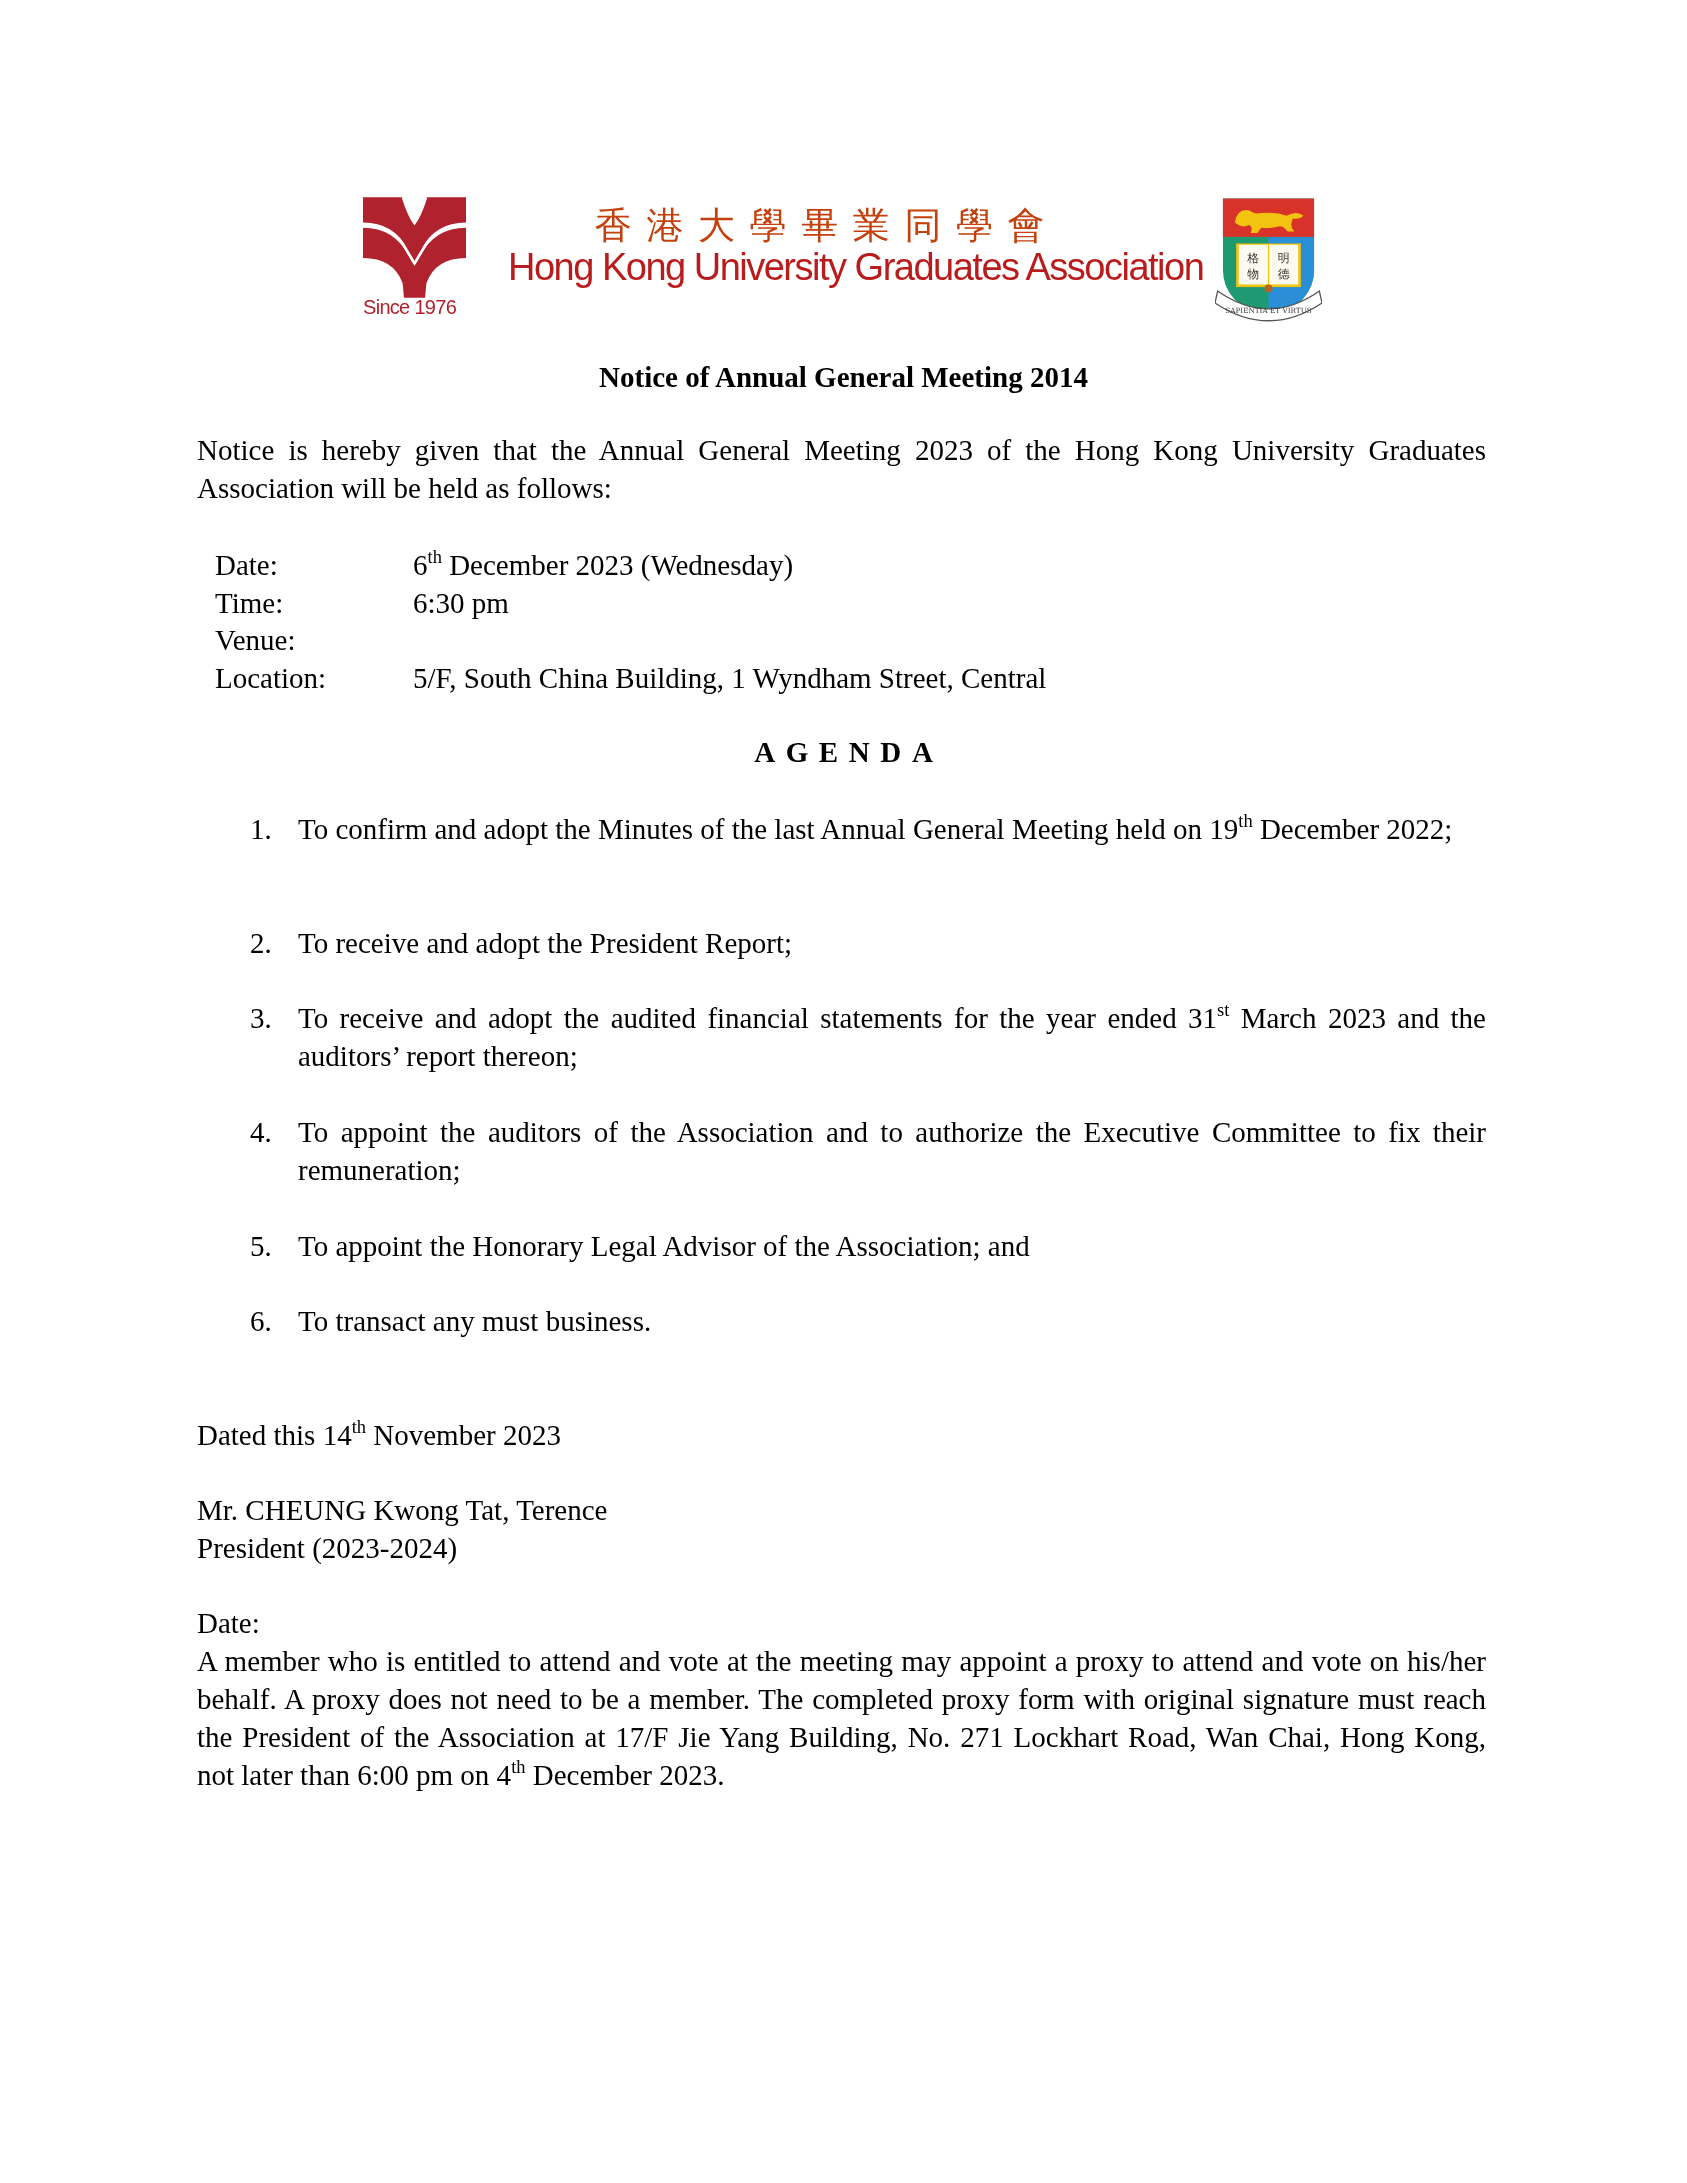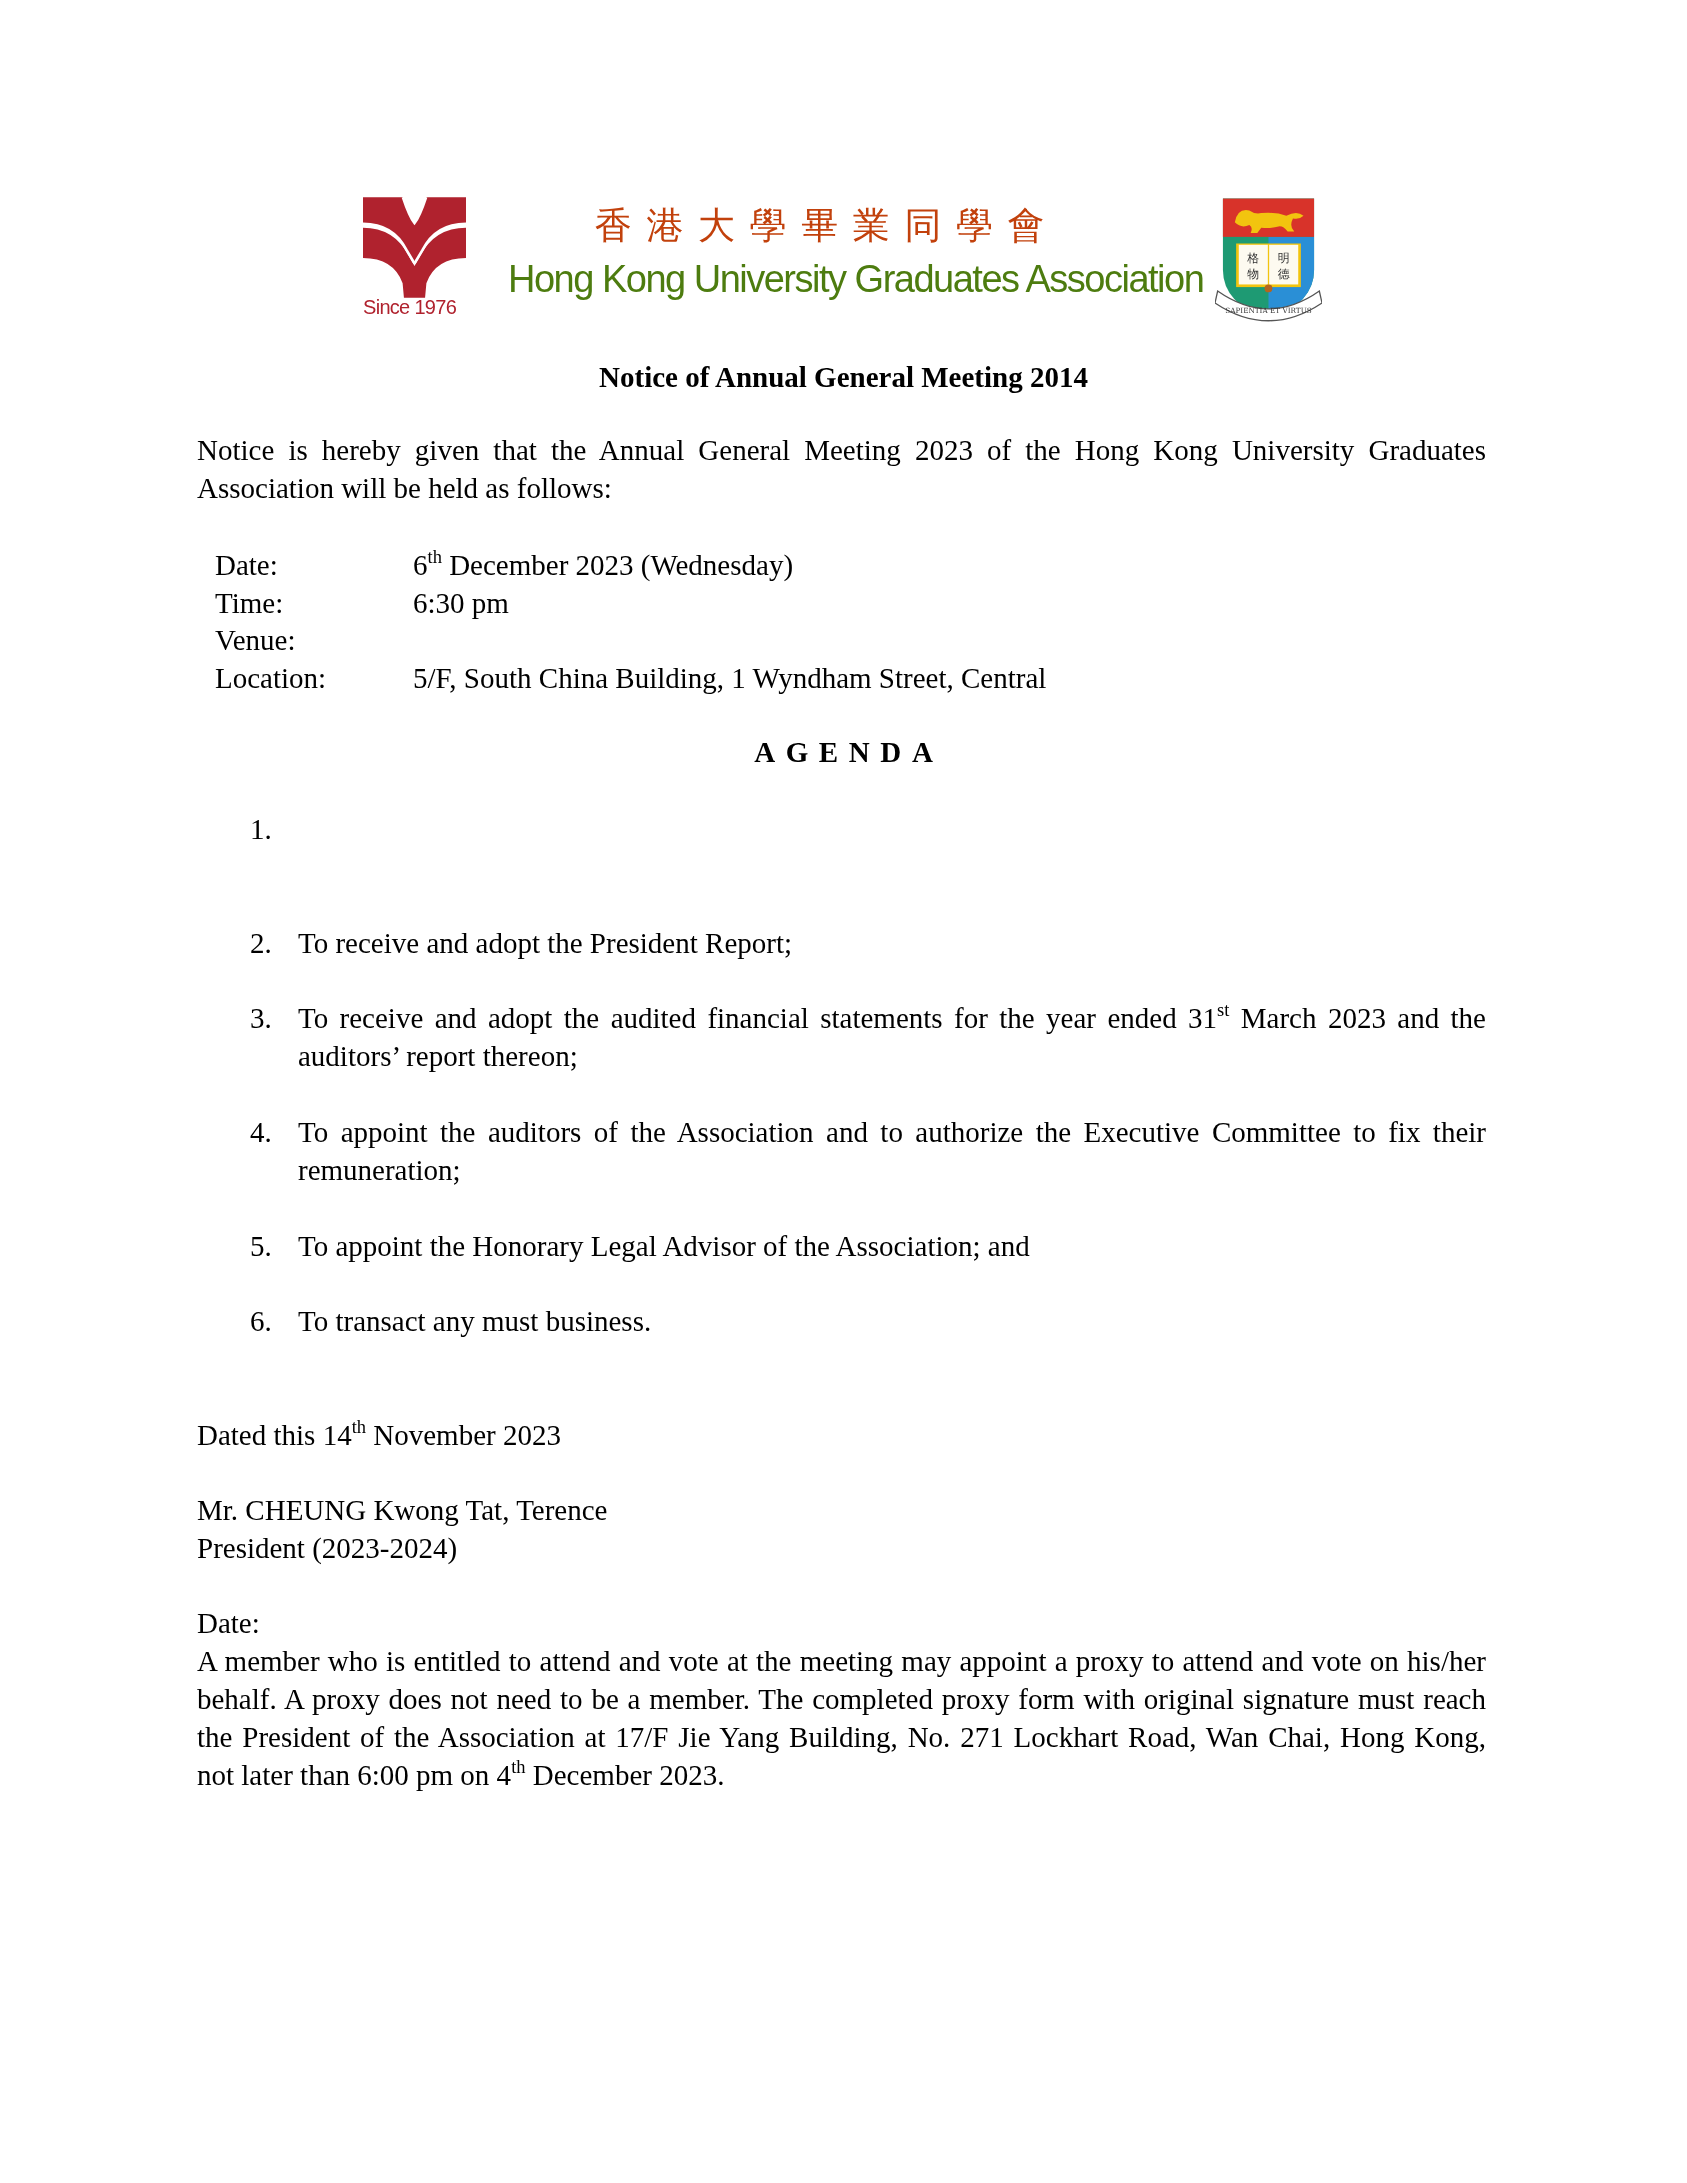--- a/index.html
+++ b/index.html
@@ -28,21 +28,21 @@
   .cn-name {
     left: 582px; top: 201px; width: 490px;
     font-family: "DejaVu Sans", sans-serif;
     font-size: 37px; letter-spacing: 14.6px;
     color: #c2410c; white-space: nowrap; text-align: center;
   }
   .en-name {
     left: 508px; top: 246px;
     font-family: "Liberation Sans", "DejaVu Sans", sans-serif;
     font-size: 38px; letter-spacing: -1.5px;
-    color: #4d7c0f; white-space: nowrap; margin-top: 12px;
+    color: #b91c1c; white-space: nowrap;
   }
   .crest { left: 1215px; top: 197px; width: 107px; height: 126px; }
 
   
   .doc-title {
     left: 0; top: 361px; width: 1687px; text-align: center;
     font-weight: bold; font-size: 29px; white-space: nowrap;
   }
   .txt { font-size: 29px; line-height: 38px; white-space: nowrap; }
   .para {
@@ -127,20 +127,21 @@
 </div>
 <div class="abs detail-row" style="top:659px;">
   <span class="detail-label">Location:</span>
   <span class="detail-value">5/F, South China Building, 1 Wyndham Street, Central</span>
 </div>
 
 <div class="abs agenda-heading">AGENDA</div>
 
 <div class="abs agenda-item" style="top:810px; height:75px;">
   <span class="agenda-num">1.</span>
+  <span class="agenda-text"><span>To confirm and adopt the Minutes of the last Annual General Meeting held on 19</span><sup>th</sup><span> December 2022;</span></span>
 </div>
 <div class="abs agenda-item" style="top:924px; height:38px;">
   <span class="agenda-num">2.</span>
   <span class="agenda-text single">To receive and adopt the President Report;</span>
 </div>
 <div class="abs agenda-item" style="top:999px; height:75px;">
   <span class="agenda-num">3.</span>
   <span class="agenda-text"><span>To receive and adopt the audited financial statements for the year ended 31</span><sup>st</sup><span> March 2023 and the auditors’ report thereon;</span></span>
 </div>
 <div class="abs agenda-item" style="top:1113px; height:75px;">

